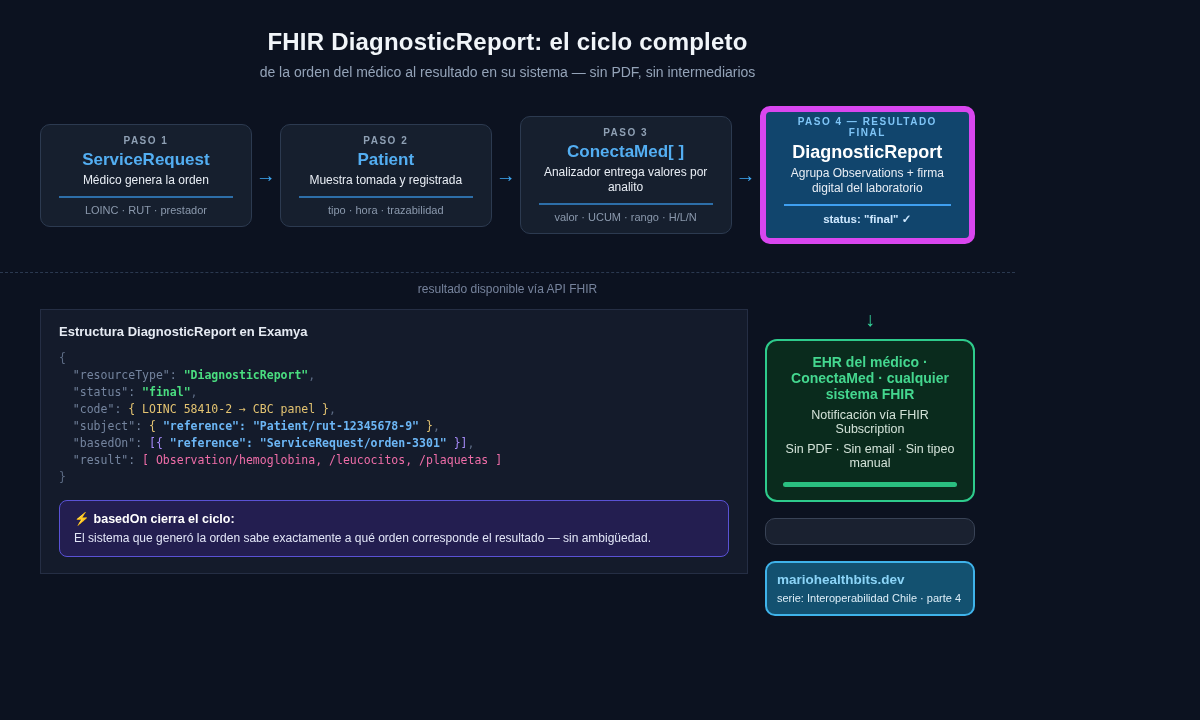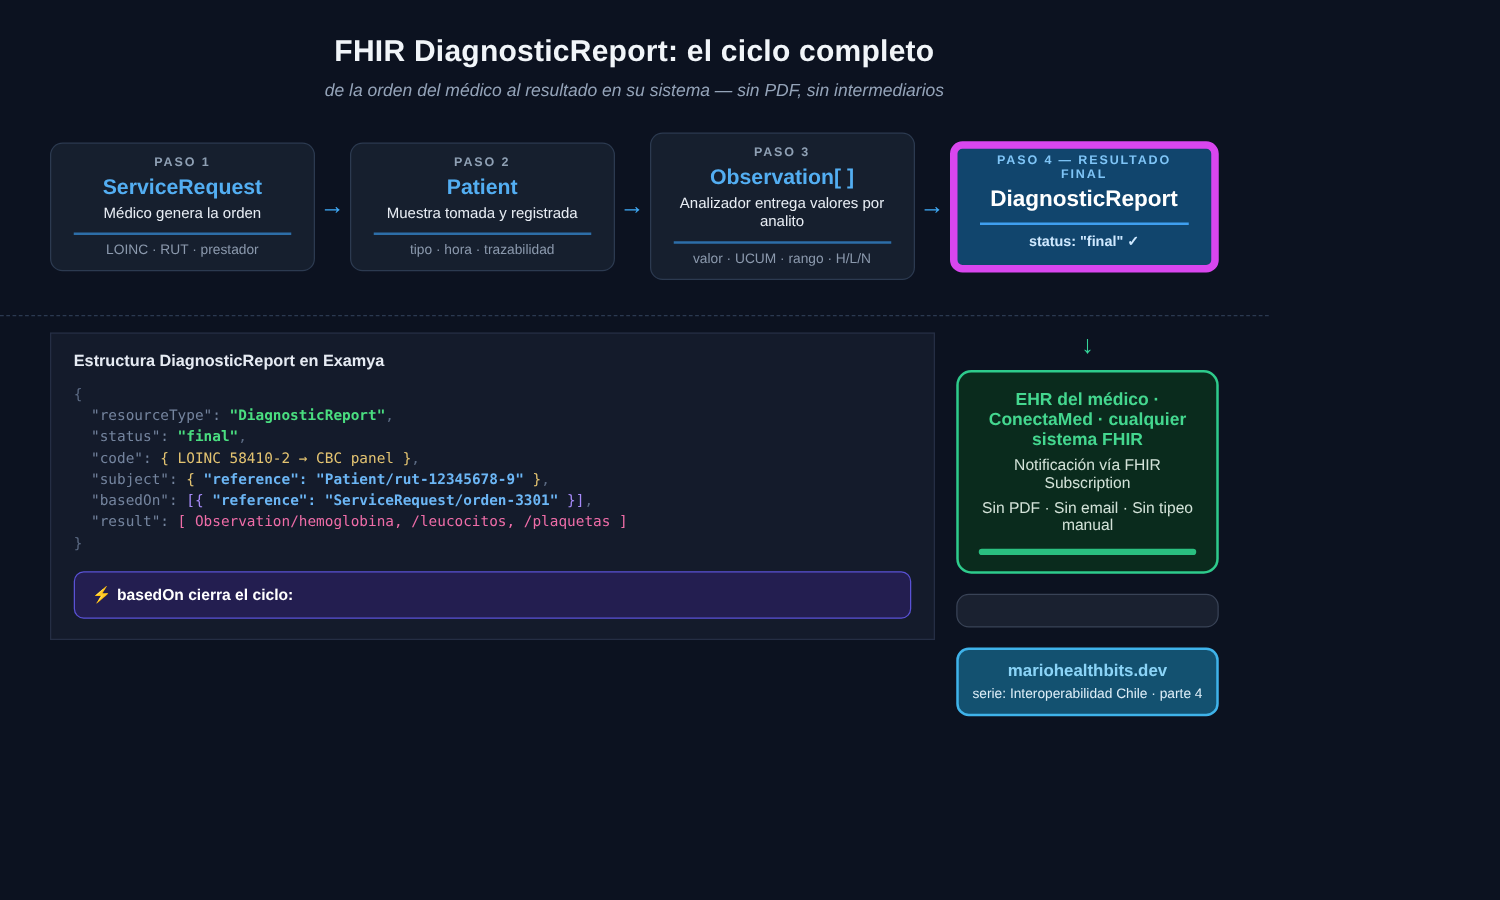--- a/index.html
+++ b/index.html
@@ -8,21 +8,21 @@
     background: #0c1220;
     font-family: "Liberation Sans", sans-serif;
     color: #e6ebf3;
     overflow: hidden;
   }
   .page { width: 1015px; height: 720px; padding-top: 28px; }
 
   
   .hdr { text-align: center; }
   .hdr-title { font-size: 24px; font-weight: bold; color: #f1f5f9; letter-spacing: 0.2px; }
-  .hdr-sub { margin-top: 8px; font-size: 14px; color: #94a3b8; font-style: italic; }
+  .hdr-sub { margin-top: 8px; font-size: 14px; color: #94a3b8; }
 
   
   .steps {
     margin: 26px 40px 0 40px;
     display: flex; align-items: center; justify-content: space-between;
   }
   .step-card {
     background: #161f2e; border: 1px solid #2c3a50; border-radius: 10px;
     width: 260px; padding: 10px 12px 8px 12px; text-align: center;
   }
@@ -85,21 +85,21 @@
 
   .law-box {
     margin-top: 16px; background: #1a2130; border: 1px solid #394356; border-radius: 10px;
     padding: 12px 16px 13px 16px;
   }
   .law-title { font-size: 12.5px; font-weight: bold; color: #e6ebf3; }
   .law-body { margin-top: 6px; font-size: 12px; color: #97a4b6; line-height: 1.35; }
 
   .brand-box {
     margin-top: 16px; background: #135170; border: 2px solid #3fb3ea; border-radius: 10px;
-    padding: 9px 10px 10px 10px; text-align: center;
+    padding: 9px 10px 10px 10px; 
   }
   .brand-site { font-size: 13.5px; font-weight: bold; color: #8bd4f7; }
   .brand-series { margin-top: 5px; font-size: 11px; color: #ddeef8; }
 </style>
 </head>
 <body>
 
 <div class="page">
 
   <div class="hdr">
@@ -124,57 +124,60 @@
       <div class="step-name">Patient</div>
       <div class="step-desc">Muestra tomada y registrada</div>
       <div class="step-div"></div>
       <div class="step-meta">tipo · hora · trazabilidad</div>
     </div>
 
     <span class="step-arrow">→</span>
 
     <div class="step-card">
       <div class="step-label">PASO 3</div>
-      <div class="step-name">Observation[ ]</div>
+      <div class="step-name">ConectaMed[ ]</div>
       <div class="step-desc">Analizador entrega valores por analito</div>
       <div class="step-div"></div>
       <div class="step-meta">valor · UCUM · rango · H/L/N</div>
     </div>
 
     <span class="step-arrow">→</span>
 
     <div class="step-card final">
       <div class="step-label">PASO 4 — RESULTADO FINAL</div>
       <div class="step-name">DiagnosticReport</div>
+      <div class="step-desc">Agrupa Observations + firma digital del laboratorio</div>
       <div class="step-div"></div>
       <div class="step-meta">status: "final" ✓</div>
     </div>
 
   </div>
 
   <div class="sep-line"></div>
+  <div class="sep-label">resultado disponible vía API FHIR</div>
 
   <div class="main">
 
     <div class="code-panel">
       <div class="code-title">Estructura DiagnosticReport en Examya</div>
       <div class="code-block">
           <div class="code-line"><span class="tok-p">{</span></div>
           <div class="code-line"><span class="tok-k">  "resourceType": </span><span class="tok-g">"DiagnosticReport"</span><span class="tok-p">,</span></div>
           <div class="code-line"><span class="tok-k">  "status": </span><span class="tok-g">"final"</span><span class="tok-p">,</span></div>
           <div class="code-line"><span class="tok-k">  "code": </span><span class="tok-y">{ LOINC 58410-2 → CBC panel }</span><span class="tok-p">,</span></div>
           <div class="code-line"><span class="tok-k">  "subject": </span><span class="tok-y">{ </span><span class="tok-b">"reference": "Patient/rut-12345678-9"</span><span class="tok-y"> }</span><span class="tok-p">,</span></div>
           <div class="code-line"><span class="tok-k">  "basedOn": </span><span class="tok-v">[{ </span><span class="tok-b">"reference": "ServiceRequest/orden-3301"</span><span class="tok-v"> }]</span><span class="tok-p">,</span></div>
           <div class="code-line"><span class="tok-k">  "result": </span><span class="tok-pk">[ Observation/hemoglobina, /leucocitos, /plaquetas ]</span></div>
           <div class="code-line"><span class="tok-p">}</span></div>
         </div>
       <div class="callout">
         <div class="callout-title">
           <span class="bolt">⚡</span><span>basedOn cierra el ciclo:</span>
         </div>
+        <div class="callout-body">El sistema que generó la orden sabe exactamente a qué orden corresponde el resultado — sin ambigüedad.</div>
       </div>
     </div>
 
     <div class="right-col">
       <div class="down-arrow">↓</div>
 
       <div class="dest-box">
         <div class="dest-title">EHR del médico · ConectaMed · cualquier sistema FHIR</div>
         <div class="dest-line">Notificación vía FHIR Subscription</div>
         <div class="dest-line">Sin PDF · Sin email · Sin tipeo manual</div>

